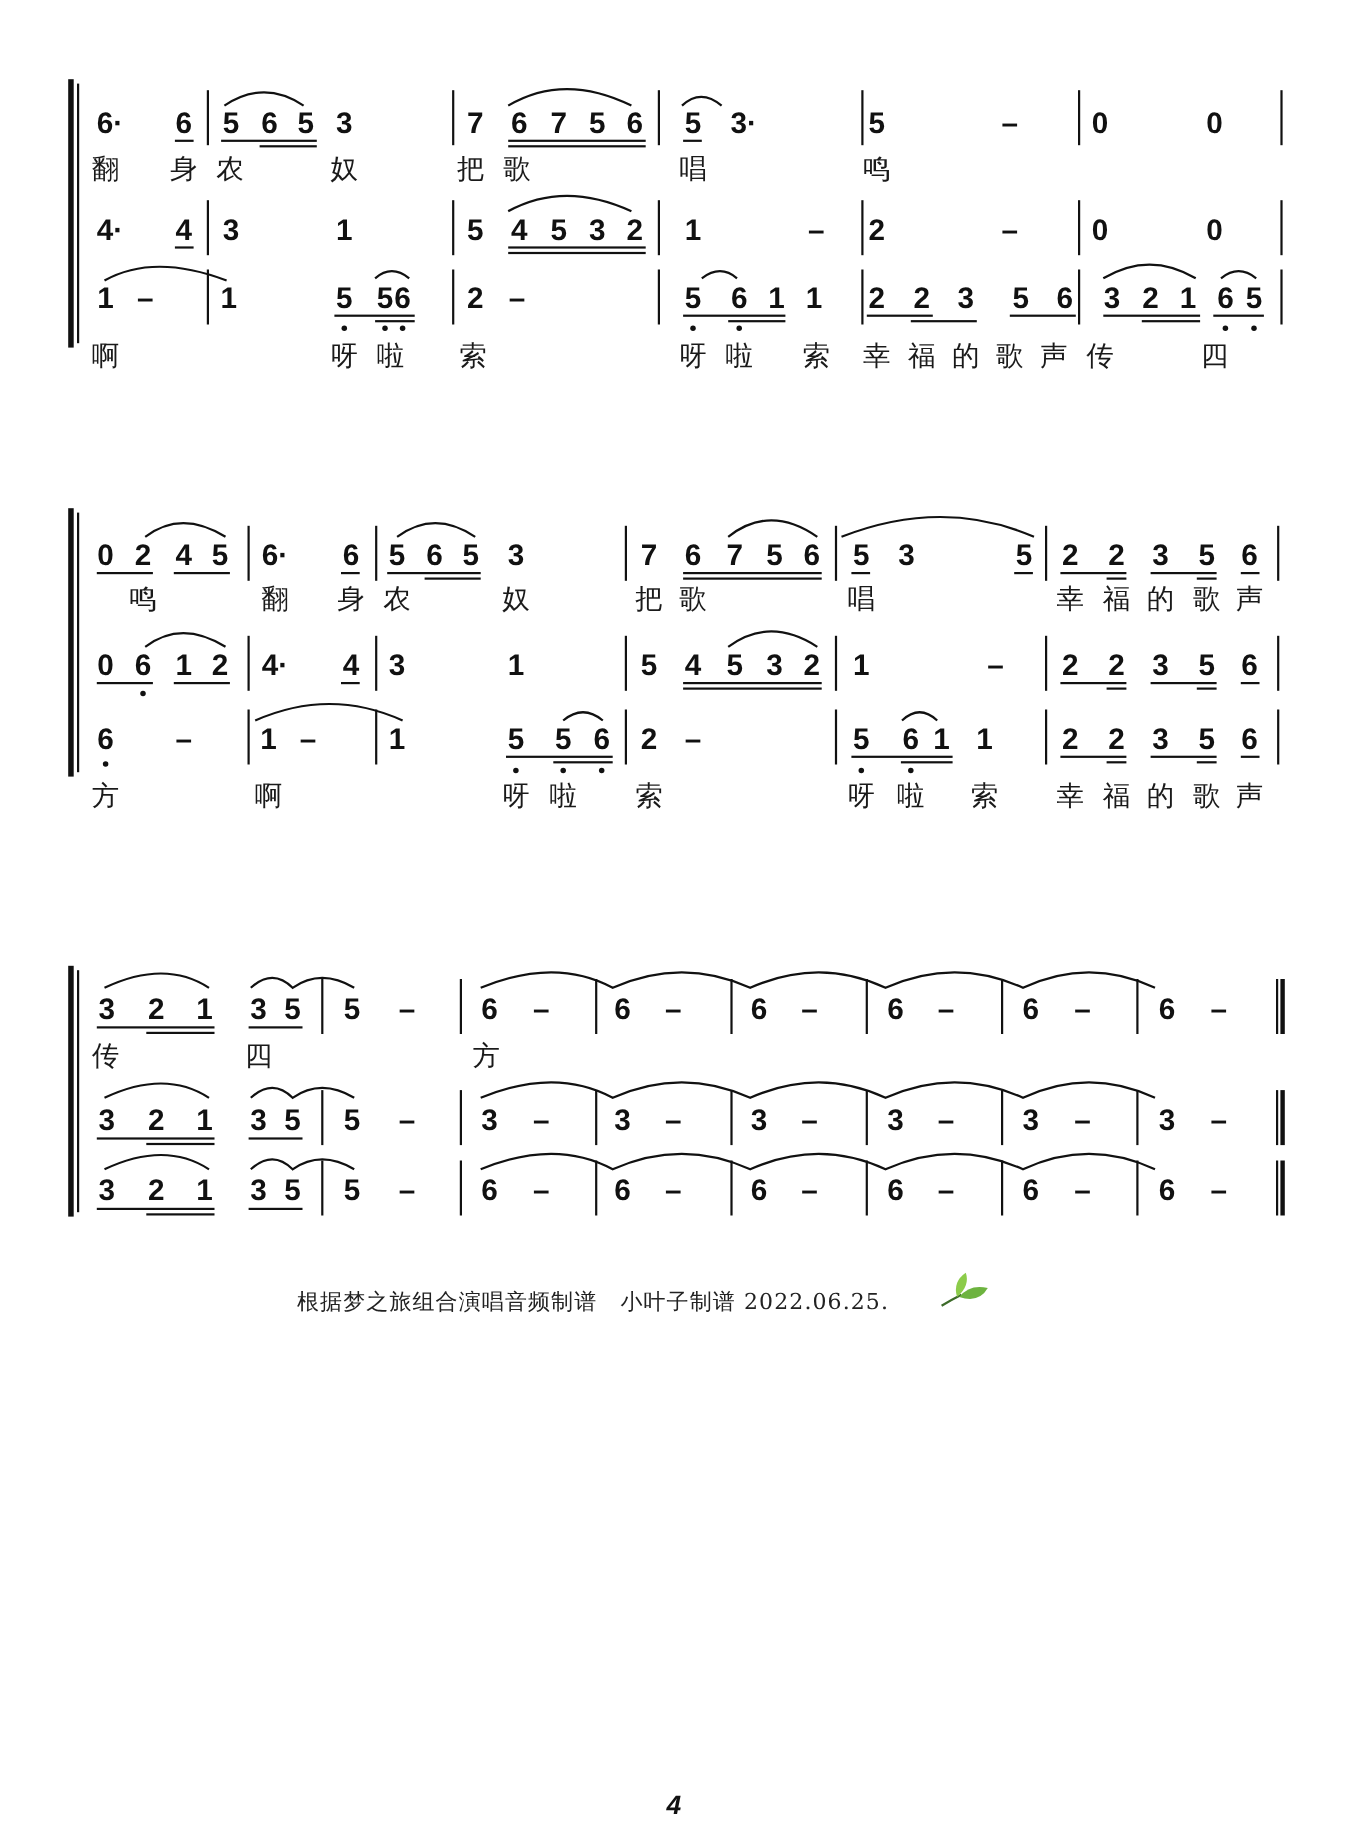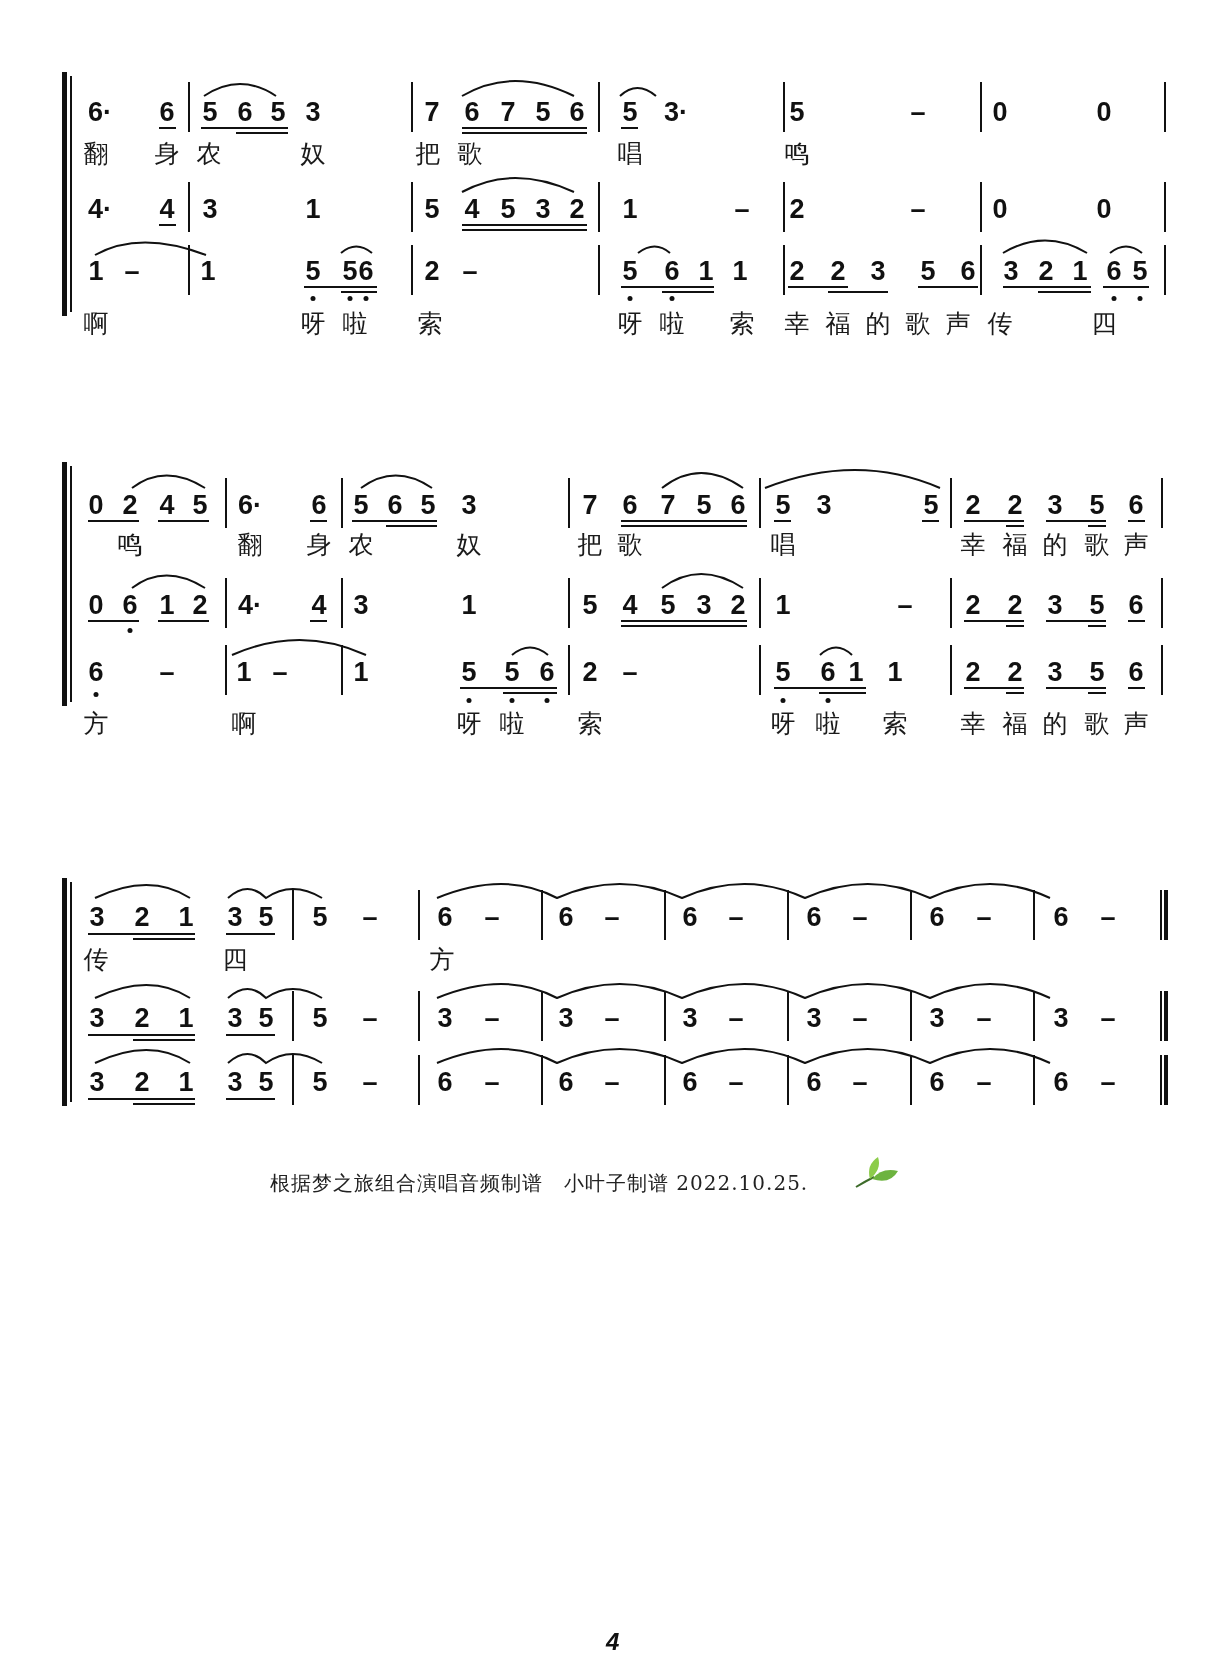--- a/index.html
+++ b/index.html
@@ -485,21 +485,21 @@
   <div class="bar" style="left:418px;top:1055px;height:50px;"></div>
   <div class="bar" style="left:541px;top:1055px;height:50px;"></div>
   <div class="bar" style="left:664px;top:1055px;height:50px;"></div>
   <div class="bar" style="left:787px;top:1055px;height:50px;"></div>
   <div class="bar" style="left:910px;top:1055px;height:50px;"></div>
   <div class="bar" style="left:1033px;top:1055px;height:50px;"></div>
   <div class="dbar" style="left:1160px;top:1055px;height:50px;"></div>
 </div>
 
 <div class="footer">
-  <span>根据梦之旅组合演唱音频制谱</span>　<span>小叶子制谱 2022.10.25.</span>
+  <span>根据梦之旅组合演唱音频制谱</span>　<span>小叶子制谱 2022.06.25.</span>
 </div>
 <svg class="leaf" viewBox="0 0 48 36">
   <path d="M4,32 Q14,26 22,22" stroke="#3d6b2a" stroke-width="2" fill="none"></path>
   <path d="M18,24 Q14,10 26,2 Q30,14 18,24 Z" fill="#8ccc4a"></path>
   <path d="M20,24 Q30,12 46,16 Q38,30 20,24 Z" fill="#6db33f"></path>
 </svg>
 
 <div class="pagenum">4</div>
 
 </body></html>

